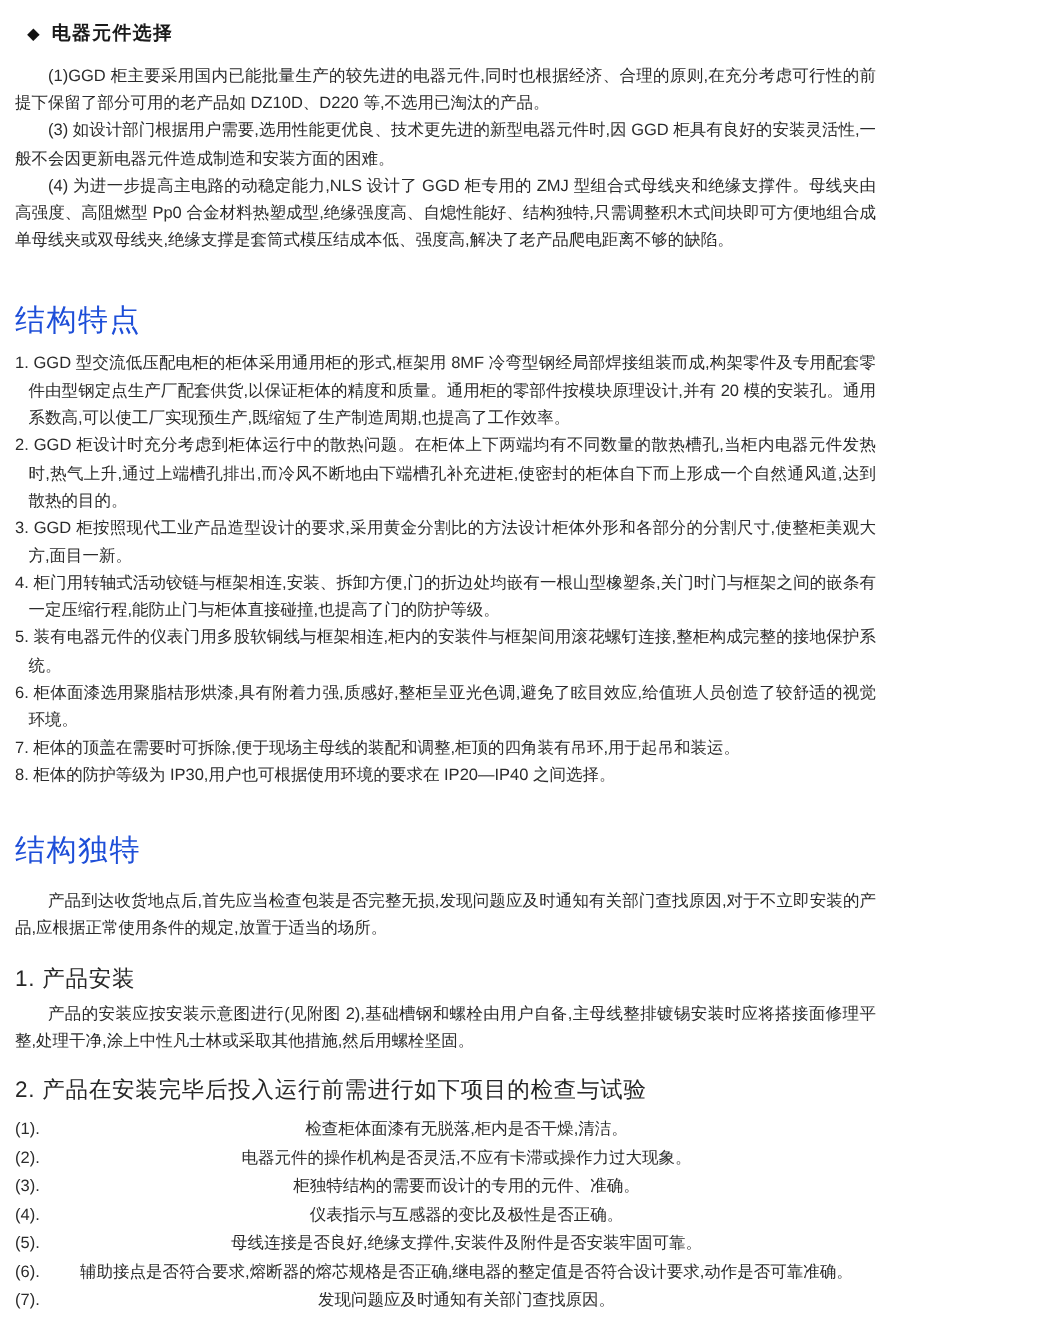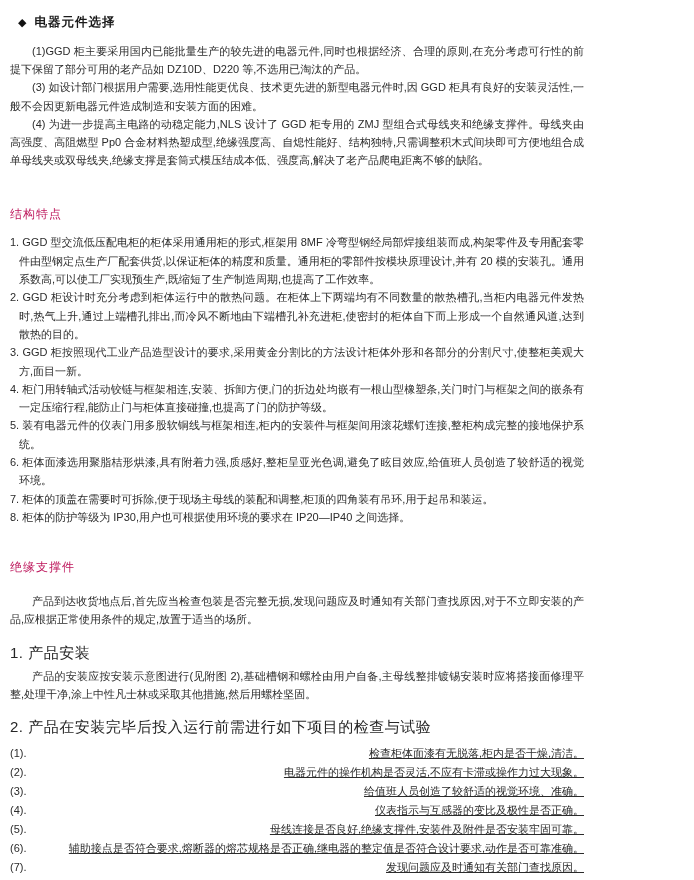--- a/index.html
+++ b/index.html
@@ -16,21 +16,21 @@
   .s1-title{
     font-size:12.5px;font-weight:bold;color:#1a1a1a;
     margin:2px 0 11px 8px;letter-spacing:1px;
   }
   .diamond{font-size:11px;margin-right:7px;color:#111;}
   .para{
     font-size:11px;line-height:18.2px;text-align:justify;
     text-indent:2em;color:#2b2b2b;margin:0;
   }
   .big-heading{
-    font-size:12px;font-weight:400;color:#be185d;
+    font-size:20px;font-weight:400;color:#1d4ed8;
     line-height:26px;letter-spacing:1px;margin:0;
   }
   .heading-structure{margin-top:32px;}
   .heading-install{margin-top:28px;}
   .features{margin-top:6px;}
   .feature-item{
     font-size:11px;line-height:18.3px;text-align:justify;
     padding-left:9px;text-indent:-9px;color:#2b2b2b;
   }
   .install-intro{
@@ -41,21 +41,21 @@
     font-size:15px;color:#262626;font-weight:400;
     margin-top:15px;line-height:18px;letter-spacing:0.5px;
   }
   .sub-body{
     margin-top:5px;font-size:11px;line-height:18.3px;
     text-align:justify;text-indent:2em;color:#2b2b2b;
   }
   .checks{margin-top:8px;}
   .check-row{display:flex;font-size:11px;line-height:19px;color:#2b2b2b;}
   .check-num{flex:none;width:28px;}
-  .check-text{flex:1;text-align:right;text-decoration:underline;}
+  .check-text{flex:1;text-align:center;}
 </style>
 </head>
 <body>
 
 <div class="page">
 
   <div class="s1-title">
     <span class="diamond">◆</span><span>电器元件选择</span>
   </div>
   <p class="para">(1)GGD 柜主要采用国内已能批量生产的较先进的电器元件,同时也根据经济、合理的原则,在充分考虑可行性的前提下保留了部分可用的老产品如 DZ10D、D220 等,不选用已淘汰的产品。</p>
@@ -67,40 +67,40 @@
     <div class="feature-item">1. GGD 型交流低压配电柜的柜体采用通用柜的形式,框架用 8MF 冷弯型钢经局部焊接组装而成,构架零件及专用配套零件由型钢定点生产厂配套供货,以保证柜体的精度和质量。通用柜的零部件按模块原理设计,并有 20 模的安装孔。通用系数高,可以使工厂实现预生产,既缩短了生产制造周期,也提高了工作效率。</div>
     <div class="feature-item">2.  GGD 柜设计时充分考虑到柜体运行中的散热问题。在柜体上下两端均有不同数量的散热槽孔,当柜内电器元件发热时,热气上升,通过上端槽孔排出,而冷风不断地由下端槽孔补充进柜,使密封的柜体自下而上形成一个自然通风道,达到散热的目的。</div>
     <div class="feature-item">3. GGD 柜按照现代工业产品造型设计的要求,采用黄金分割比的方法设计柜体外形和各部分的分割尺寸,使整柜美观大方,面目一新。</div>
     <div class="feature-item">4. 柜门用转轴式活动铰链与框架相连,安装、拆卸方便,门的折边处均嵌有一根山型橡塑条,关门时门与框架之间的嵌条有一定压缩行程,能防止门与柜体直接碰撞,也提高了门的防护等级。</div>
     <div class="feature-item">5. 装有电器元件的仪表门用多股软铜线与框架相连,柜内的安装件与框架间用滚花螺钉连接,整柜构成完整的接地保护系统。</div>
     <div class="feature-item">6. 柜体面漆选用聚脂桔形烘漆,具有附着力强,质感好,整柜呈亚光色调,避免了眩目效应,给值班人员创造了较舒适的视觉环境。</div>
     <div class="feature-item">7. 柜体的顶盖在需要时可拆除,便于现场主母线的装配和调整,柜顶的四角装有吊环,用于起吊和装运。</div>
     <div class="feature-item">8. 柜体的防护等级为 IP30,用户也可根据使用环境的要求在 IP20—IP40 之间选择。</div>
   </div>
 
-  <h2 class="big-heading heading-install">绝缘支撑件</h2>
+  <h2 class="big-heading heading-install">结构独特</h2>
   <p class="install-intro">产品到达收货地点后,首先应当检查包装是否完整无损,发现问题应及时通知有关部门查找原因,对于不立即安装的产品,应根据正常使用条件的规定,放置于适当的场所。</p>
 
   <div class="sub-title">1. 产品安装</div>
   <p class="sub-body">产品的安装应按安装示意图进行(见附图 2),基础槽钢和螺栓由用户自备,主母线整排镀锡安装时应将搭接面修理平整,处理干净,涂上中性凡士林或采取其他措施,然后用螺栓坚固。</p>
 
   <div class="sub-title">2. 产品在安装完毕后投入运行前需进行如下项目的检查与试验</div>
 
   <div class="checks">
     <div class="check-row">
       <span class="check-num">(1).</span>
       <span class="check-text">检查柜体面漆有无脱落,柜内是否干燥,清洁。</span>
     </div>
     <div class="check-row">
       <span class="check-num">(2).</span>
       <span class="check-text">电器元件的操作机构是否灵活,不应有卡滞或操作力过大现象。</span>
     </div>
     <div class="check-row">
       <span class="check-num">(3).</span>
-      <span class="check-text">给值班人员创造了较舒适的视觉环境、准确。</span>
+      <span class="check-text">柜独特结构的需要而设计的专用的元件、准确。</span>
     </div>
     <div class="check-row">
       <span class="check-num">(4).</span>
       <span class="check-text">仪表指示与互感器的变比及极性是否正确。</span>
     </div>
     <div class="check-row">
       <span class="check-num">(5).</span>
       <span class="check-text">母线连接是否良好,绝缘支撑件,安装件及附件是否安装牢固可靠。</span>
     </div>
     <div class="check-row">

